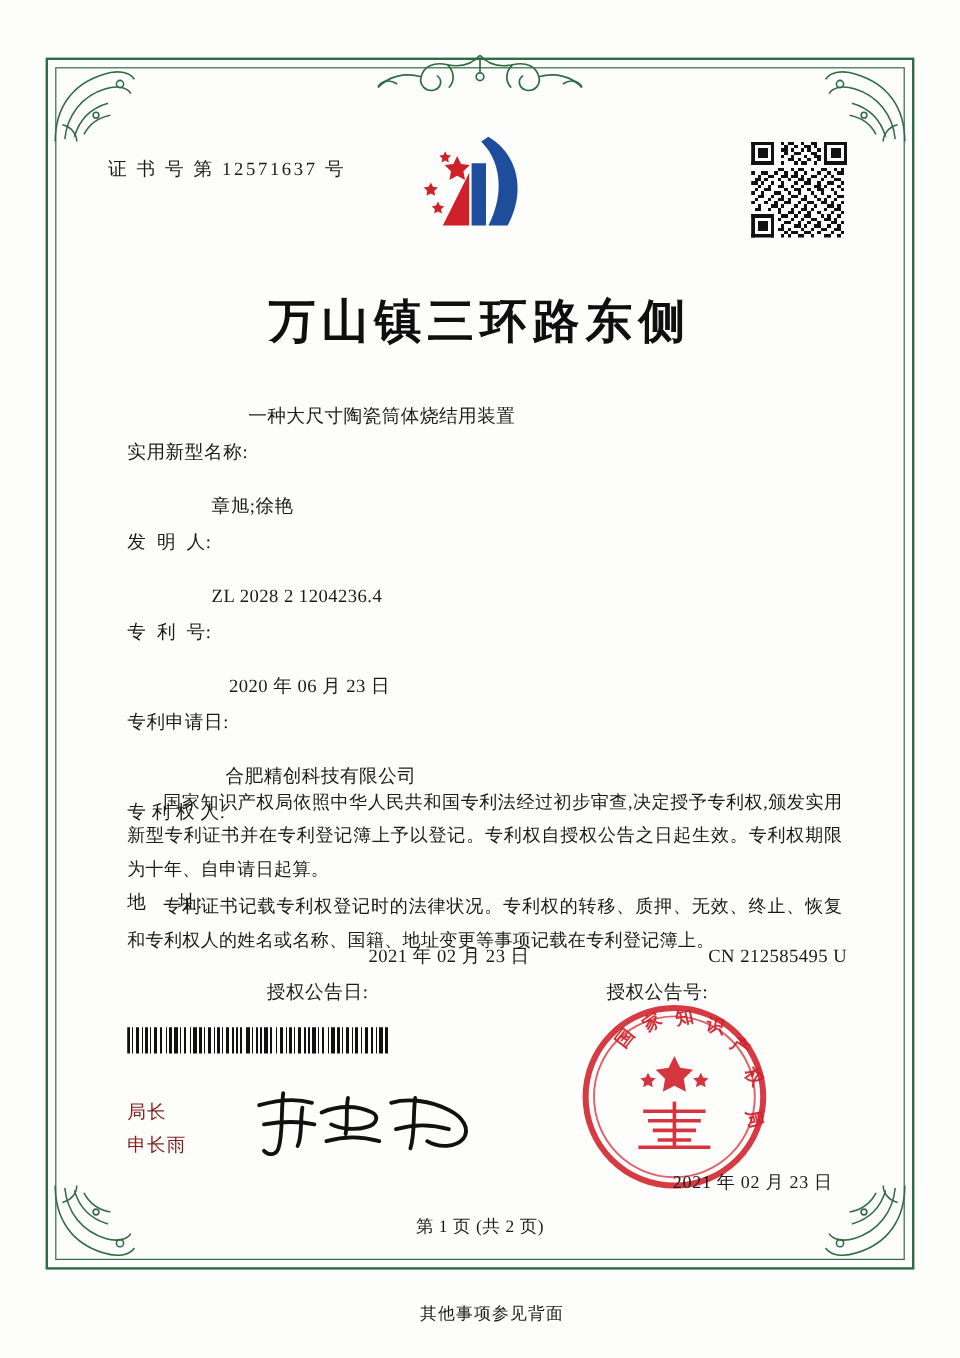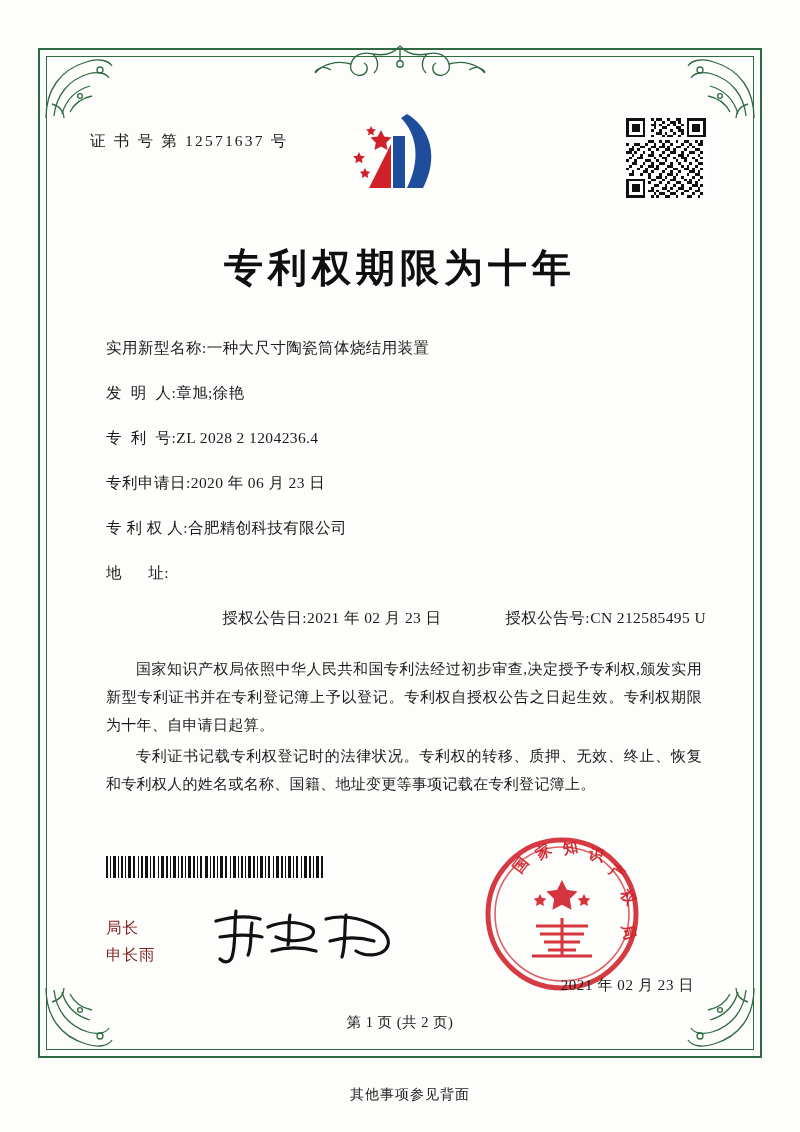--- a/index.html
+++ b/index.html
@@ -125,20 +125,21 @@
   .field-row {
     display: flex;
     align-items: flex-start;
     margin-bottom: 21px;
     line-height: 1.55;
   }
   .field-label {
     flex: 0 0 auto;
     white-space: pre;
     letter-spacing: 0.5px;
+    margin-top: 30px;
   }
   .field-value {
     flex: 1 1 auto;
     letter-spacing: 0.4px;
   }
   .field-row.inline2 {
     justify-content: flex-end;
   }
   .field-sep {
     display: inline-block;
@@ -514,21 +515,21 @@
           <rect x="9" y="28" width="1" height="1"></rect>
             <rect x="11" y="28" width="1" height="1"></rect>
           <rect x="14" y="28" width="2" height="1"></rect>
             <rect x="18" y="28" width="1" height="1"></rect>
           <rect x="22" y="28" width="2" height="1"></rect>
             <rect x="26" y="28" width="1" height="1"></rect>
         </g>
       </svg>
     </div>
 
-    <div class="title">专利权期限为十年</div>
+    <div class="title">万山镇三环路东侧</div>
 
     <div class="fields">
 
       <div class="field-row">
         <span class="field-label">实用新型名称:</span>
         <span class="field-value">一种大尺寸陶瓷筒体烧结用装置</span>
       </div>
 
       <div class="field-row">
         <span class="field-label">发  明  人:</span>

